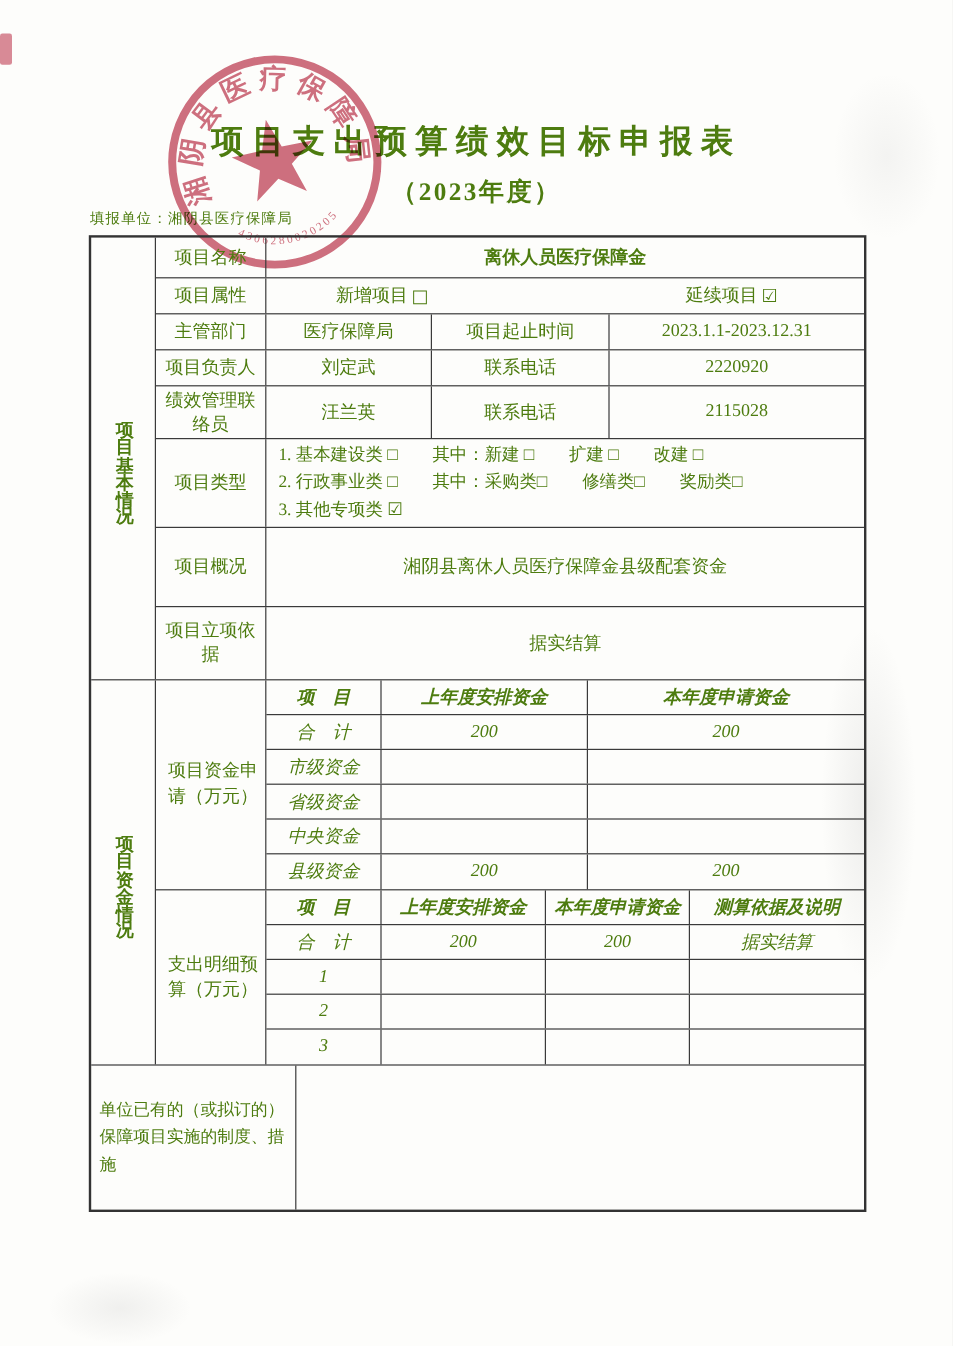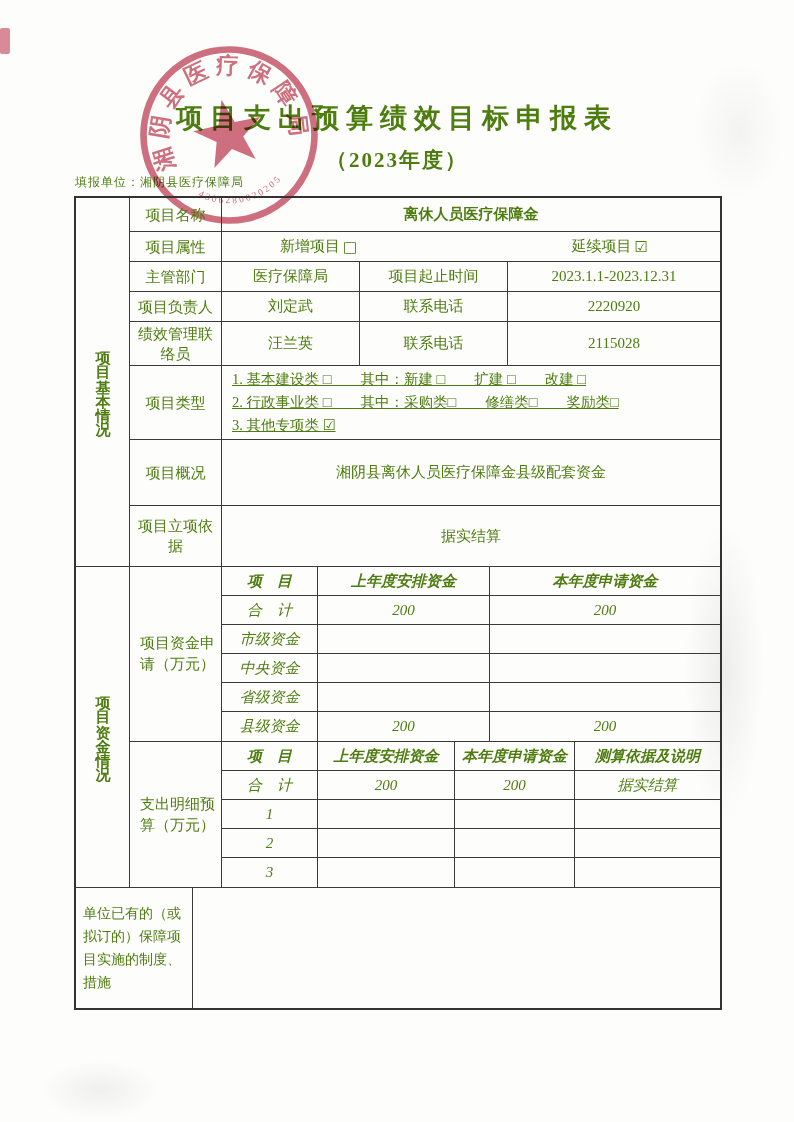--- a/index.html
+++ b/index.html
@@ -47,38 +47,38 @@
   .w138 { width:138px; flex-shrink:0; }
   .w148 { width:148px; flex-shrink:0; }
   .bold { font-weight:bold; }
   .h-name{height:34px} .h-attr{height:30px} .h-dept{height:30px} .h-leader{height:30px}
   .h-liaison{height:44px} .h-type{height:74px} .h-overview{height:66px} .h-basis{height:60px}
   .attr-cell { justify-content:space-between; padding:0 72px 0 58px; }
   .attr-opt { display:inline-flex; align-items:center; gap:3px; }
   .box { font-family:"DejaVu Sans",sans-serif; font-weight:bold; }
   .type-cell { flex:1; display:flex; flex-direction:column; justify-content:center;
     align-items:flex-start; text-align:left; padding:4px 10px; }
-  .type-line { font-size:14.5px; line-height:23px; white-space:nowrap;text-decoration:underline; }
+  .type-line { font-size:14.5px; line-height:23px; white-space:nowrap; }
   
   .block { display:flex; }
   .block-label { width:92px; flex-shrink:0; border-right:1px solid #3a3a3a;
     display:flex; align-items:center; justify-content:center; text-align:right;
     font-size:15px; line-height:21px; padding:0 6px; }
   .subtable { flex:1; display:flex; flex-direction:column; min-width:0;font-style:italic; }
   .subrow { display:flex; height:29px; border-bottom:1px solid #3a3a3a; }
   .subtable .subrow:last-child { border-bottom:none; }
   .subcell { border-right:1px solid #3a3a3a; display:flex; align-items:center;
     justify-content:center; font-size:15px; min-width:0; }
   .subrow .subcell:last-child { border-right:none; }
   .subrow.header .subcell { font-weight:bold; }
   .rc1{width:96px; flex-shrink:0;} .rc2{width:172px; flex-shrink:0;} .rc3{flex:1;}
   .dc1{width:96px; flex-shrink:0;} .dc2{width:137px; flex-shrink:0;} .dc3{width:120px; flex-shrink:0;} .dc4{flex:1;}
   
   .bottom-section { display:flex; height:120px; }
-  .bottom-label { width:117px; flex-shrink:0; border-right:1px solid #3a3a3a;
+  .bottom-label { width:171px; flex-shrink:0; border-right:1px solid #3a3a3a;
     display:flex; align-items:center; font-size:14px; line-height:23px;
     padding:6px 7px; text-align:left;font-family:Liberation Serif, serif; }
   .bottom-empty { flex:1; }
 </style>
 </head>
 <body>
 
 <div class="page">
 
   <div class="red-mark"></div>
@@ -181,26 +181,26 @@
               <div class="subcell rc1">合　计</div>
               <div class="subcell rc2">200</div>
               <div class="subcell rc3">200</div>
             </div>
             <div class="subrow">
               <div class="subcell rc1">市级资金</div>
               <div class="subcell rc2"></div>
               <div class="subcell rc3"></div>
             </div>
             <div class="subrow">
-              <div class="subcell rc1">中央资金</div>
+              <div class="subcell rc1">省级资金</div>
               <div class="subcell rc2"></div>
               <div class="subcell rc3"></div>
             </div>
             <div class="subrow">
-              <div class="subcell rc1">省级资金</div>
+              <div class="subcell rc1">中央资金</div>
               <div class="subcell rc2"></div>
               <div class="subcell rc3"></div>
             </div>
             <div class="subrow">
               <div class="subcell rc1">县级资金</div>
               <div class="subcell rc2">200</div>
               <div class="subcell rc3">200</div>
             </div>
           </div>
         </div>

